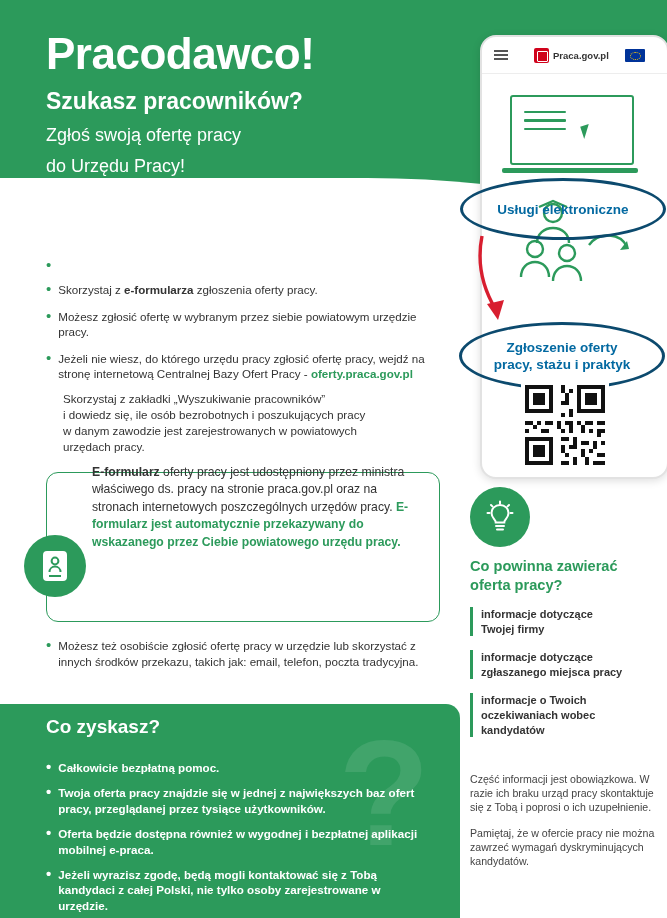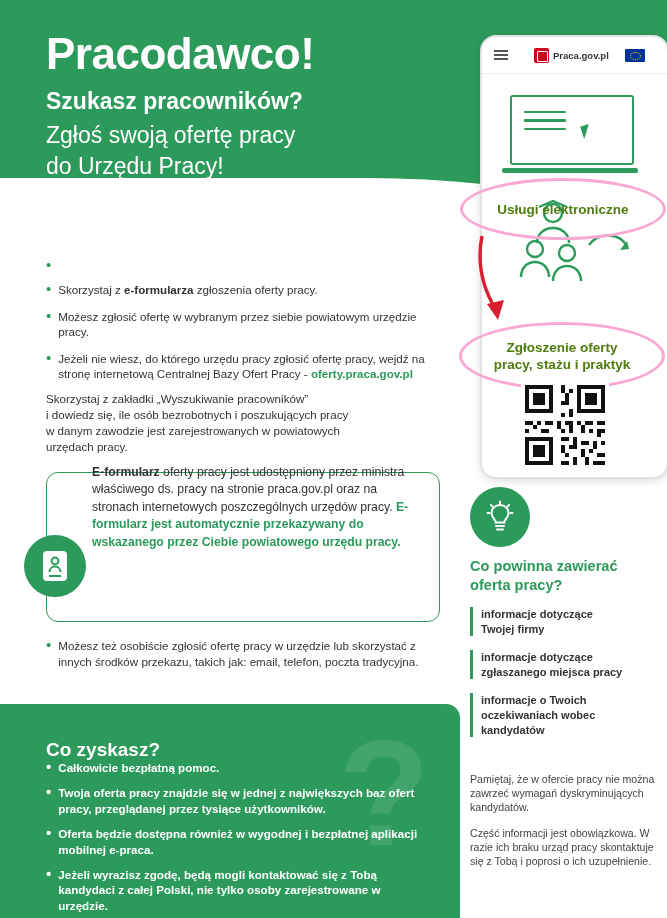--- a/index.html
+++ b/index.html
@@ -24,21 +24,21 @@
     background:#ffffff;
     border-top-left-radius:0;
     border-top-right-radius:300px 80px;
     transform:translateY(0);
   }
   .hdr-inner{position:absolute;left:46px;top:28px;width:420px;z-index:3;color:#fff;}
   .hdr-title{
     font-size:44px;line-height:52px;font-weight:bold;letter-spacing:-0.5px;margin:0 0 6px 0;
   }
   .hdr-sub1{font-size:23px;line-height:30px;font-weight:bold;margin:0 0 4px 0;}
-  .hdr-sub2{font-size:23px;line-height:31px;font-weight:normal;margin:0;}
+  .hdr-sub2{font-size:18px;line-height:31px;font-weight:normal;margin:0;}
 
   
   .phone{
     position:absolute;right:18px;top:35px;width:185px;height:440px;
     background:#ffffff;border:2px solid #e2e2e2;border-radius:16px;
     box-shadow:0 2px 8px rgba(0,0,0,.13);
     z-index:5;overflow:hidden;
   }
   .phone-bar{
     position:absolute;left:0;top:0;width:100%;height:36px;border-bottom:1px solid #ededed;
@@ -55,40 +55,40 @@
 
   .laptop{position:absolute;left:28px;top:58px;width:130px;height:78px;}
   .laptop-screen{width:120px;height:66px;border:2.4px solid #2c9a5b;border-radius:3px;}
   .laptop-base{width:136px;height:5px;background:#2c9a5b;border-radius:2px;margin-left:-8px;margin-top:3px;}
   .laptop-lines{position:absolute;left:14px;top:16px;}
   .laptop-lines i{display:block;width:42px;height:2.4px;background:#2c9a5b;margin-bottom:6px;border-radius:1px;}
   .cursor{position:absolute;left:72px;top:30px;width:0;height:0;
     border-left:9px solid #2c9a5b;border-bottom:13px solid transparent;transform:rotate(-18deg);}
 
   .ellipse{
-    position:absolute;border:3px solid #f9a8d4;border-radius:50%;
+    position:absolute;border:3px solid #0c4a6e;border-radius:50%;
     display:flex;align-items:center;justify-content:center;text-align:center;
-    font-weight:bold;color:#4d7c0f;background:transparent;z-index:7;
+    font-weight:bold;color:#0369a1;background:transparent;z-index:7;
   }
   .ellipse1{left:460px;top:178px;width:200px;height:56px;font-size:13.5px;}
   .ellipse2{left:459px;top:322px;width:200px;height:62px;font-size:13.5px;line-height:17px;}
   .arrow-red{position:absolute;left:474px;top:232px;z-index:7;}
 
   .qr{position:absolute;left:521px;top:381px;width:88px;height:88px;z-index:8;background:#fff;}
   .qr svg{display:block;}
 
   .persons{position:absolute;left:33px;top:160px;width:130px;height:90px;}
 
   
   .bullets{position:absolute;left:46px;top:258px;width:390px;}
   .bullet{display:flex;margin-bottom:11px;font-size:11.6px;line-height:15.5px;color:#333;}
   .bullet .dot{color:#2c9a5b;font-size:15px;line-height:13px;margin-right:7px;}
   .bullet b{font-weight:bold;}
   .green-b{color:#2c9a5b;font-weight:bold;}
-  .para-extra{margin-top:-2px;font-size:11.6px;line-height:16px;color:#333;}
+  .para-extra{margin-left:17px;margin-top:-2px;font-size:11.6px;line-height:16px;color:#333;}
 
   
   .eform-box{
     position:absolute;left:46px;top:472px;width:392px;height:148px;
     border:1.6px solid #2c9a5b;border-radius:12px;
   }
   .eform-circle{
     position:absolute;left:24px;top:535px;width:62px;height:62px;border-radius:50%;
     background:#2c9a5b;display:flex;align-items:center;justify-content:center;z-index:4;
   }
@@ -99,21 +99,21 @@
   .bullets2{position:absolute;left:46px;top:638px;width:390px;}
 
   
   .gain{
     position:absolute;left:0;top:704px;width:460px;height:214px;background:#2c9a5b;color:#fff;
     border-top-right-radius:14px;overflow:hidden;
   }
   .gain-q{
     position:absolute;right:30px;top:14px;font-size:150px;font-weight:bold;color:rgba(255,255,255,.10);line-height:150px;
   }
-  .gain h3{margin:0;position:absolute;left:46px;top:35px;font-size:19px;font-weight:bold;}
+  .gain h3{margin:0;position:absolute;left:46px;top:12px;font-size:19px;font-weight:bold;}
   .gain-list{position:absolute;left:46px;top:56px;width:380px;}
   .gain-item{display:flex;margin-bottom:10px;font-size:11.6px;line-height:15.4px;font-weight:bold;}
   .gain-item .dot{margin-right:7px;font-size:15px;line-height:13px;}
 
   
   .bulb{position:absolute;left:470px;top:487px;width:60px;height:60px;border-radius:50%;background:#2c9a5b;
         display:flex;align-items:center;justify-content:center;}
   .side-title{position:absolute;left:470px;top:557px;width:185px;font-size:14.6px;line-height:19px;font-weight:bold;color:#2c9a5b;}
   .side-items{position:absolute;left:470px;top:607px;width:190px;}
   .side-item{border-left:3px solid #2c9a5b;padding-left:8px;margin-bottom:14px;font-size:11px;line-height:14.6px;font-weight:bold;color:#333;}
@@ -324,17 +324,17 @@
   <div class="side-items">
     <div class="side-item" style="white-space:pre-line">informacje dotyczące
 Twojej firmy</div>
     <div class="side-item" style="white-space:pre-line">informacje dotyczące
 zgłaszanego miejsca pracy</div>
     <div class="side-item" style="white-space:pre-line">informacje o Twoich
 oczekiwaniach wobec
 kandydatów</div>
   </div>
   <div class="side-note">
+    <p>Część informacji jest obowiązkowa. W razie ich braku urząd pracy skontaktuje się z Tobą i poprosi o ich uzupełnienie.</p>
     <p>Pamiętaj, że w ofercie pracy nie można zawrzeć wymagań dyskryminujących kandydatów.</p>
-    <p>Część informacji jest obowiązkowa. W razie ich braku urząd pracy skontaktuje się z Tobą i poprosi o ich uzupełnienie.</p>
   </div>
 
 </div>
 
 </body></html>

